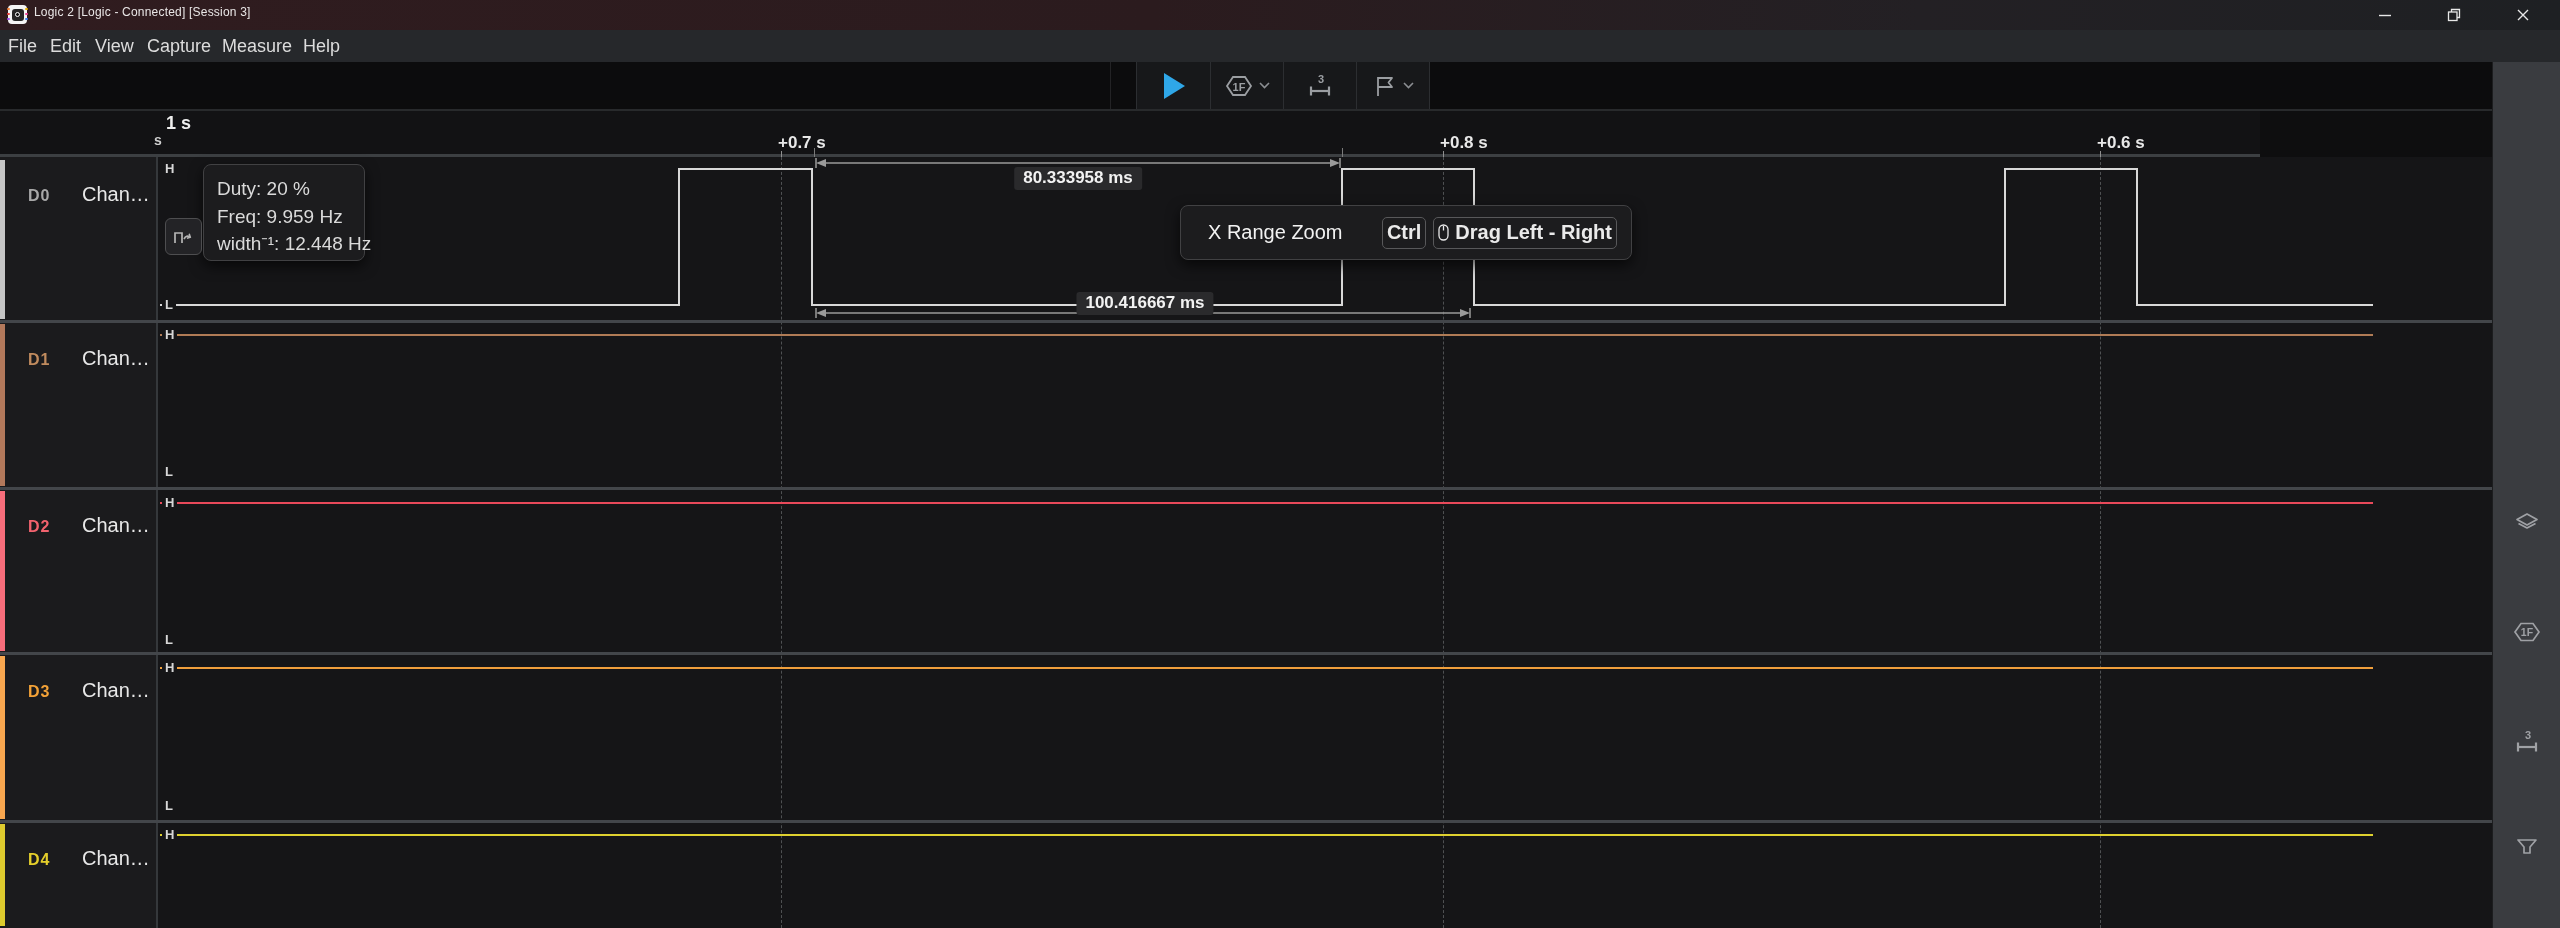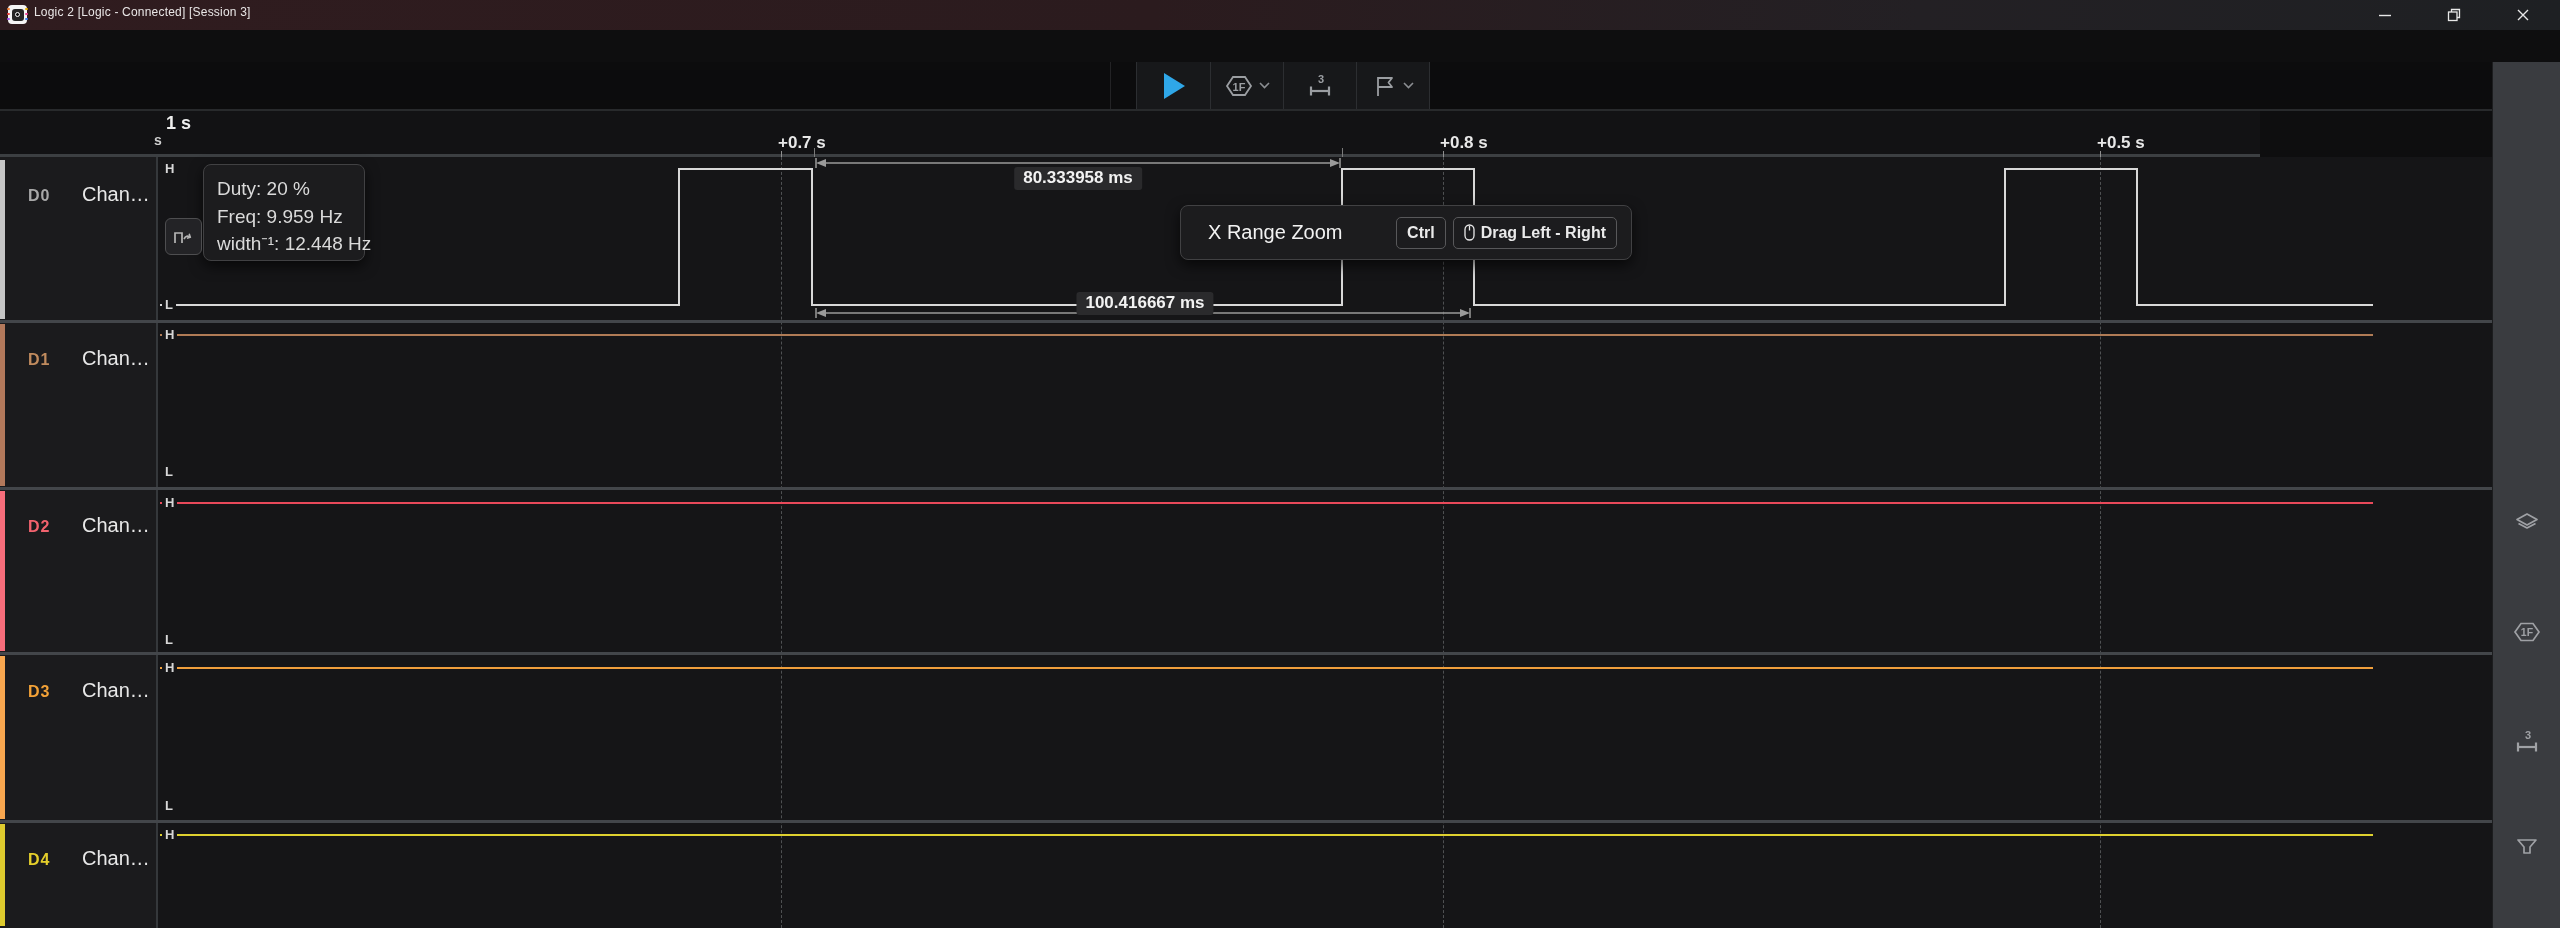--- a/index.html
+++ b/index.html
@@ -68,21 +68,21 @@
   .tip { position:absolute; background:#1c1c1e; border:1px solid #414143; border-radius:8px;
     box-shadow:0 5px 14px rgba(0,0,0,.65); z-index:10; }
   .meas-tip { padding:10px 13px; }
   .meas-tip .line { font-size:19px; color:#dadada; line-height:27.5px; white-space:nowrap; }
   .pulse-btn { position:absolute; width:37px; height:37px; background:#232326; border:1px solid #4e4e50;
     border-radius:6px; z-index:10; display:flex; align-items:center; justify-content:center; }
   .xr-tip { display:flex; align-items:center; }
   .xr-title { font-size:20px; color:#f2f2f2; margin-left:27px; white-space:nowrap; }
   .keycaps { margin-left:auto; margin-right:14px; display:flex; gap:7px; }
   .keycap { height:32px; border:1px solid #58585a; border-radius:5px; display:flex; align-items:center;
-    justify-content:center; padding:0 10px; font-size:16px; font-weight:bold; color:#eaeaea; gap:6px; white-space:nowrap; }
+    justify-content:center; padding:0 4px; font-size:20px; font-weight:bold; color:#eaeaea; gap:6px; white-space:nowrap; }
 
   svg { display:block; }
 </style>
 </head>
 <body>
 
 <div id="stage">
 
   <div class="titlebar">
     <div class="app-icon">
@@ -107,20 +107,28 @@
         <path d="M5.5 5 V2.5 H13.5 V10.5 H11" fill="none" stroke="#e8e8e8" stroke-width="1.3"></path>
       </svg>
     </div>
     <div class="win-btn" style="left:2500px;">
       <svg class="win-glyph" width="16" height="16" viewBox="0 0 16 16">
         <path d="M3 3 L13 13 M13 3 L3 13" stroke="#e8e8e8" stroke-width="1.4"></path>
       </svg>
     </div>
   </div>
 
+  <div class="menubar" id="menubar">
+      <div class="menu-item" style="left: 8px;">File</div>
+      <div class="menu-item" style="left: 50px;">Edit</div>
+      <div class="menu-item" style="left: 95px;">View</div>
+      <div class="menu-item" style="left: 147px;">Capture</div>
+      <div class="menu-item" style="left: 222px;">Measure</div>
+      <div class="menu-item" style="left: 303px;">Help</div>
+    </div>
 
   <div class="toolstrip">
     <div class="tool-faintline"></div>
     <div class="toolgroup">
       <div class="toolbtn">
         <svg width="24" height="30" viewBox="0 0 24 30">
           <polygon points="2,2 2,28 23,15" fill="#2fa7e8"></polygon>
         </svg>
       </div>
       <div class="toolbtn">
@@ -152,21 +160,21 @@
     </div>
   </div>
 
   <div class="timeline" id="timeline">
     <div class="tl-origin">1 s</div>
     <div class="tl-partial">s</div>
   <div class="tl-label" style="left: 778px;">+0.7 s</div>
       <div class="tl-tick" style="left: 781px; top: 40px; height: 6px;"></div>
       <div class="tl-label" style="left: 1440px;">+0.8 s</div>
       <div class="tl-tick" style="left: 1443px; top: 40px; height: 6px;"></div>
-      <div class="tl-label" style="left: 2097px;">+0.5 s</div>
+      <div class="tl-label" style="left: 2097px;">+0.6 s</div>
       <div class="tl-tick" style="left: 2100px; top: 40px; height: 6px;"></div>
       <div class="tl-tick" style="left: 814px; top: 37px; height: 9px; background: rgb(122, 122, 122);"></div>
       <div class="tl-tick" style="left: 1342px; top: 37px; height: 9px; background: rgb(122, 122, 122);"></div>
     </div>
 
   <div class="rows" id="rows">
     <div class="label-col"></div>
     <svg id="wavesvg" width="2492" height="771">
         <path d="M160,148 H679 V12 H812 V148 H1342 V12 H1474 V148 H2005 V12 H2137 V148 H2373" fill="none" stroke="#d8d8d8" stroke-width="2"></path>
         <path d="M160,178 H2373" fill="none" stroke="#b07b55" stroke-width="2"></path>

